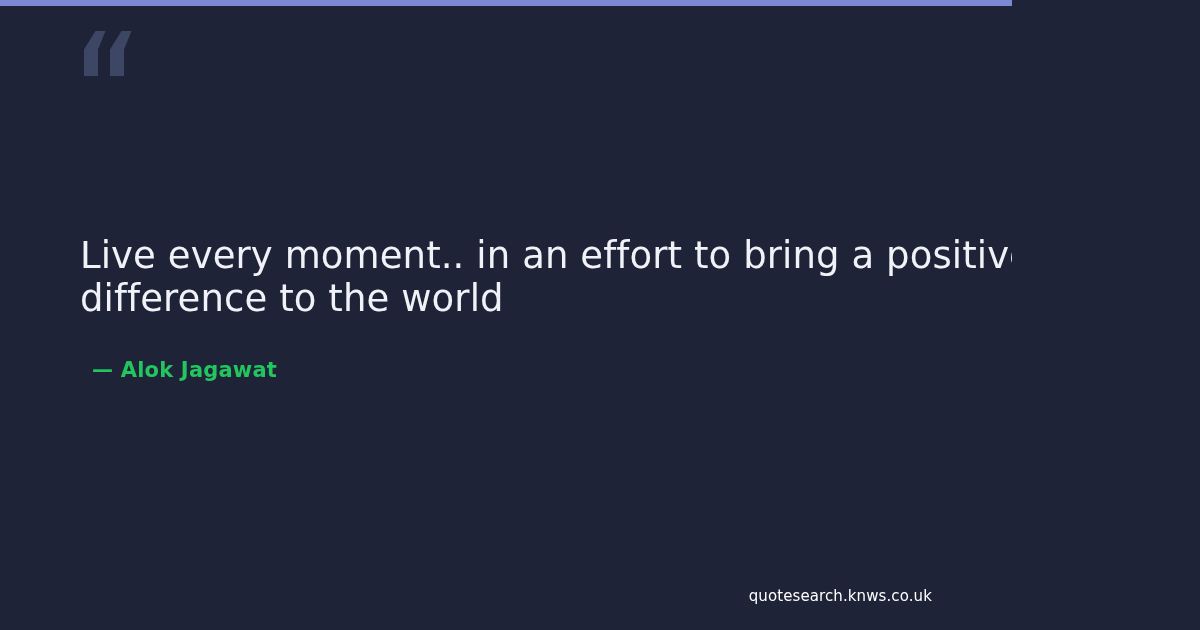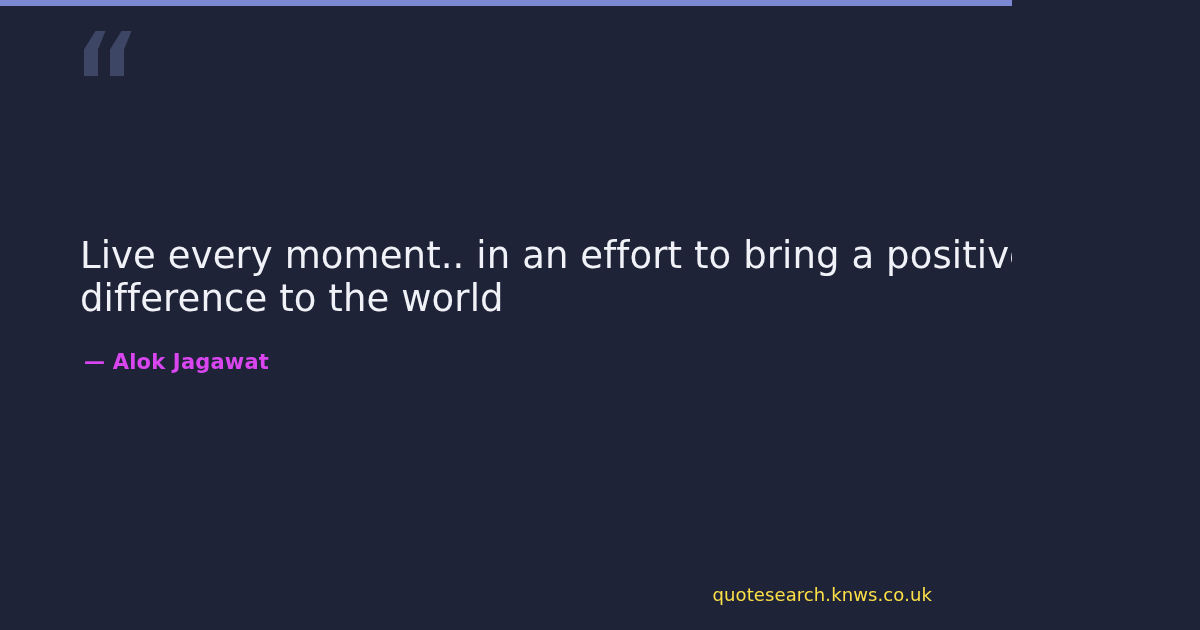--- a/index.html
+++ b/index.html
@@ -63,45 +63,45 @@
     color: #f0f2f7;
     font-size: 37px;
     font-weight: 400;
     line-height: 43px;
     letter-spacing: 0.1px;
     max-width: 965px;
     word-wrap: break-word;
   }
 
   .attribution {
-    margin: 4px;
+    margin: 12px;
     padding-top: 25px;
-    color: #d946ef;
+    color: #22c55e;
     font-size: 21px;
     font-weight: bold;
     line-height: 26px;
     letter-spacing: 0.2px;
     white-space: nowrap;
   }
 
   .attribution .dash {
     display: inline;
   }
 
   .attribution .author-name {
     display: inline;
   }
 
   
   .watermark {
     position: absolute;
     right: 80px;
     bottom: 25px;
-    color: #fde047;
-    font-size: 18px;
+    color: #ffffff;
+    font-size: 15px;
     font-weight: 400;
     letter-spacing: 0.1px;
     text-align: left;
     white-space: nowrap;
   }
 </style>
 </head>
 <body>
 
 <div class="quote-card">

